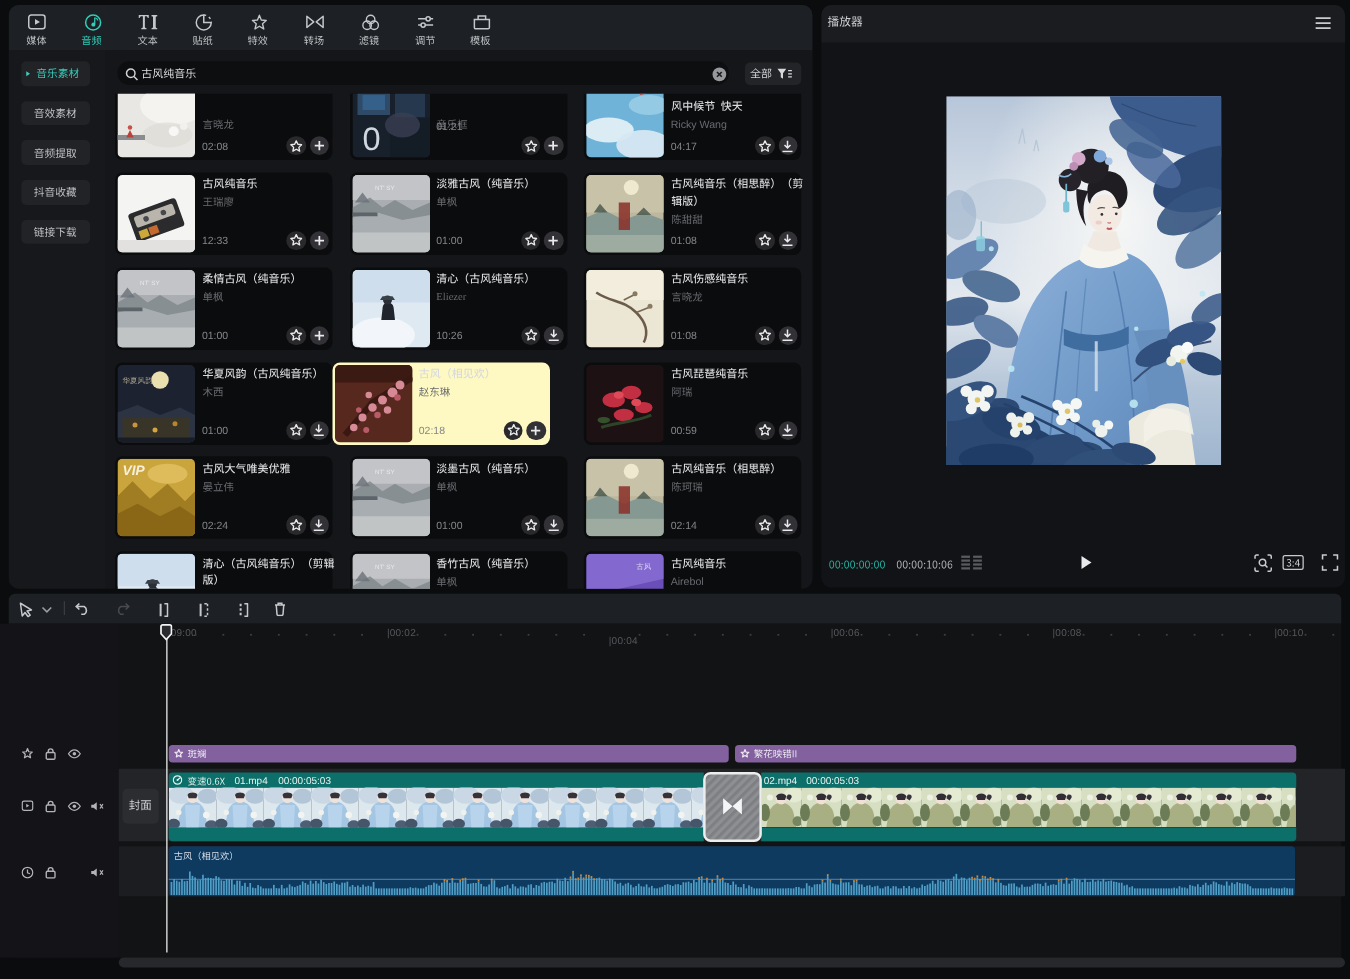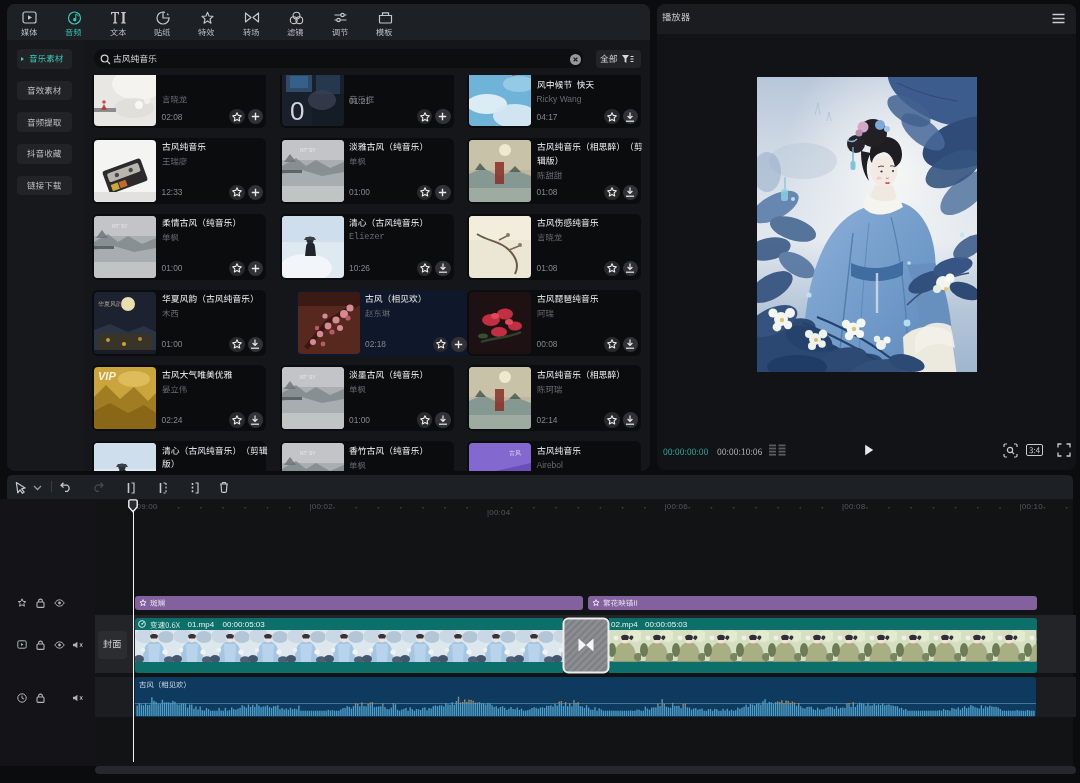--- a/index.html
+++ b/index.html
@@ -486,21 +486,21 @@
             <path transform="translate(8.8,9.0) scale(0.00880,-0.00880)" d="M295 562V79C295 -32 329 -65 447 -65C471 -65 607 -65 634 -65C751 -65 778 -8 790 182C764 189 723 206 701 223C693 57 685 24 627 24C596 24 482 24 456 24C403 24 393 32 393 79V562ZM126 494C112 368 81 214 41 110L136 71C174 181 203 353 218 476ZM751 488C805 370 859 211 877 108L972 147C950 250 896 403 839 523ZM336 755C431 689 551 592 606 529L675 602C616 665 493 757 401 818Z"></path>
             <path transform="translate(17.6,9.0) scale(0.00880,-0.00880)" d="M681 380C681 177 765 17 879 -98L955 -62C846 52 771 196 771 380C771 564 846 708 955 822L879 858C765 743 681 583 681 380Z"></path>
             <path transform="translate(26.4,9.0) scale(0.00880,-0.00880)" d="M155 375V-84H253V-34H745V-80H848V375H552V575H953V668H552V844H449V668H50V575H449V375ZM253 56V285H745V56Z"></path>
             <path transform="translate(35.2,9.0) scale(0.00880,-0.00880)" d="M153 802V512C153 353 144 130 35 -23C56 -34 97 -68 114 -87C232 78 251 340 251 512V711H744C745 189 747 -74 889 -74C949 -74 968 -26 977 106C959 121 934 153 918 176C916 95 909 26 896 26C834 26 835 316 839 802ZM599 646C576 572 544 498 506 427C457 491 406 553 359 609L281 568C338 499 399 420 456 342C393 243 319 158 240 103C262 86 293 53 310 30C384 88 453 169 513 262C568 183 615 107 645 48L731 99C693 169 633 258 564 350C611 435 651 528 682 623Z"></path>
             <path transform="translate(44.0,9.0) scale(0.00880,-0.00880)" d="M43 62 60 -29C157 -4 284 27 406 59L398 138C267 109 131 79 43 62ZM64 419C80 426 104 432 217 447C176 388 139 342 122 324C89 288 67 264 43 259C53 236 67 194 71 177C95 190 133 200 396 253C394 271 394 307 397 331L200 296C275 382 347 485 408 588L332 635C313 598 292 562 270 527L153 516C212 601 269 706 310 807L224 847C185 728 115 599 92 567C70 533 53 511 34 505C45 482 60 437 64 419ZM434 546V192H631V69C631 -18 642 -39 665 -56C687 -71 720 -77 747 -77C766 -77 815 -77 834 -77C860 -77 888 -75 908 -67C930 -60 945 -47 953 -25C963 -5 969 42 970 83C940 91 907 108 886 126C885 84 882 51 879 36C876 22 868 16 860 14C852 11 839 10 826 10C809 10 781 10 768 10C755 10 746 12 737 16C728 21 725 38 725 64V192H833V136H923V546H833V279H725V628H960V716H725V843H631V716H415V628H631V279H524V546Z"></path>
             <path transform="translate(52.8,9.0) scale(0.00880,-0.00880)" d="M425 837C439 814 452 785 461 758H109V673H670C657 629 632 567 610 525H379L392 528C384 568 360 628 332 671L240 652C261 615 281 564 290 525H53V440H948V525H713C733 563 756 609 776 652L680 673H900V758H567C558 789 541 825 522 853ZM279 123H728V30H279ZM279 197V285H728V197ZM185 364V-85H279V-49H728V-84H826V364Z"></path>
             <path transform="translate(61.6,9.0) scale(0.00880,-0.00880)" d="M228 280C180 193 104 99 34 38C56 24 95 -6 113 -22C180 47 264 154 319 249ZM686 243C755 162 838 49 875 -20L964 23C924 92 837 200 769 279ZM128 340C138 349 186 354 250 354H472V35C472 18 466 14 448 14C430 13 371 13 310 15C324 -12 339 -54 344 -81C429 -82 484 -79 521 -64C558 -49 569 -22 569 34V354H925L926 449H569V639H472V449H216C233 520 249 606 257 689C472 694 716 712 882 751L831 835C670 797 395 778 163 773C163 656 138 526 130 492C121 456 111 433 96 428C107 404 123 360 128 340Z"></path>
             <path transform="translate(70.4,9.0) scale(0.00880,-0.00880)" d="M319 380C319 583 235 743 121 858L45 822C154 708 229 564 229 380C229 196 154 52 45 -62L121 -98C235 17 319 177 319 380Z"></path>
           </svg>
         </div>
-<div class="abs" style="left:69.5px;top:18.799999999999997px;font-size:8.5px;color:#696b6f;font-family:Liberation Mono, monospace">Eliezer</div>
+<div class="abs" style="left:69.5px;top:18.799999999999997px;font-size:8.5px;color:#696b6f;font-family:Liberation Serif, serif">Eliezer</div>
 <div class="abs" style="left:69.5px;top:49.8px;font-size:8.4px;color:#84868a">10:26</div>
 <div class="abs" style="left:137.3px;top:47px;width:15.6px;height:15.6px;border-radius:50%;background:#29292c;display:flex;align-items:center;justify-content:center">
           <svg width="10" height="10" viewBox="0 0 10 10">
             <path d="M5 .7 6.3 3.4 9.3 3.8 7.1 5.9 7.7 8.9 5 7.4 2.3 8.9 2.9 5.9 .7 3.8 3.7 3.4Z" fill="none" stroke="#e9eaec" stroke-width="1.1" stroke-linejoin="round"></path>
           </svg>
         </div>
 <div class="abs" style="left:155.7px;top:47px;width:15.6px;height:15.6px;border-radius:50%;background:#323236;display:flex;align-items:center;justify-content:center">
           <svg width="10" height="10" viewBox="0 0 10 10">
             <path d="M5 .6v5.6M2.6 4 5 6.4 7.4 4" fill="none" stroke="#e9eaec" stroke-width="1.2"></path>
             <path d="M1 9.2h8" stroke="#e9eaec" stroke-width="1.2"></path>
@@ -586,21 +586,21 @@
             <path d="M5 .7 6.3 3.4 9.3 3.8 7.1 5.9 7.7 8.9 5 7.4 2.3 8.9 2.9 5.9 .7 3.8 3.7 3.4Z" fill="none" stroke="#e9eaec" stroke-width="1.1" stroke-linejoin="round"></path>
           </svg>
         </div>
 <div class="abs" style="left:155.7px;top:47px;width:15.6px;height:15.6px;border-radius:50%;background:#323236;display:flex;align-items:center;justify-content:center">
           <svg width="10" height="10" viewBox="0 0 10 10">
             <path d="M5 .6v5.6M2.6 4 5 6.4 7.4 4" fill="none" stroke="#e9eaec" stroke-width="1.2"></path>
             <path d="M1 9.2h8" stroke="#e9eaec" stroke-width="1.2"></path>
           </svg>
         </div>
 </div>
-<div class="abs" style="left:212px;top:215.0px;width:174px;height:66px;background:#0f172a;border-radius:6px">
+<div class="abs" style="left:182px;top:215.0px;width:174px;height:66px;background:#fef9c3;border-radius:6px">
 <svg class="abs" style="left:2px;top:2px;border-radius:4px" width="62" height="62" viewBox="0 0 62 62">
           <rect width="62" height="62" fill="#57281e"></rect>
           <rect width="62" height="14" fill="#3c1a14"></rect>
           <path d="M62 10 30 30 8 56" stroke="#3a1812" stroke-width="5" fill="none"></path>
           <g fill="#d58a96">
             <circle cx="46" cy="22" r="4"></circle>
             <circle cx="38" cy="28" r="3.6"></circle>
             <circle cx="30" cy="34" r="3.4"></circle>
             <circle cx="22" cy="42" r="3.2"></circle>
             <circle cx="15" cy="50" r="3"></circle>
@@ -671,21 +671,21 @@
             <path transform="translate(44.0,9.0) scale(0.00880,-0.00880)" d="M425 837C439 814 452 785 461 758H109V673H670C657 629 632 567 610 525H379L392 528C384 568 360 628 332 671L240 652C261 615 281 564 290 525H53V440H948V525H713C733 563 756 609 776 652L680 673H900V758H567C558 789 541 825 522 853ZM279 123H728V30H279ZM279 197V285H728V197ZM185 364V-85H279V-49H728V-84H826V364Z"></path>
             <path transform="translate(52.8,9.0) scale(0.00880,-0.00880)" d="M228 280C180 193 104 99 34 38C56 24 95 -6 113 -22C180 47 264 154 319 249ZM686 243C755 162 838 49 875 -20L964 23C924 92 837 200 769 279ZM128 340C138 349 186 354 250 354H472V35C472 18 466 14 448 14C430 13 371 13 310 15C324 -12 339 -54 344 -81C429 -82 484 -79 521 -64C558 -49 569 -22 569 34V354H925L926 449H569V639H472V449H216C233 520 249 606 257 689C472 694 716 712 882 751L831 835C670 797 395 778 163 773C163 656 138 526 130 492C121 456 111 433 96 428C107 404 123 360 128 340Z"></path>
           </svg>
         </div>
 <div class="abs" style="left:69.5px;top:18.799999999999997px">
           <svg style="display:block" width="17" height="11" viewBox="0 0 17 11" fill="#696b6f">
             <path transform="translate(0.0,8.6) scale(0.00840,-0.00840)" d="M381 772V701H805V14C805 -6 798 -12 776 -12C755 -14 681 -14 602 -11C612 -31 623 -61 627 -79C730 -80 791 -80 827 -68C862 -58 877 -37 877 14V701H963V772ZM415 560V121H480V197H698V560ZM480 494H631V262H480ZM81 797V-80H148V729H281C259 662 230 574 201 503C273 423 291 354 291 299C291 269 286 240 270 229C262 224 251 221 239 220C223 219 203 220 181 222C192 202 199 173 199 155C222 154 247 154 267 157C287 159 305 165 319 175C347 196 358 238 358 292C358 355 342 427 269 511C303 591 339 689 368 771L320 800L308 797Z"></path>
             <path transform="translate(8.4,8.6) scale(0.00840,-0.00840)" d="M42 100 58 27C140 52 243 83 343 114L332 183L223 150V413H308V483H223V702H329V772H46V702H155V483H55V413H155V130C113 118 74 108 42 100ZM619 840V631H468V799H400V564H921V799H849V631H689V840ZM390 322V-80H459V257H550V-74H612V257H707V-74H770V257H866V-3C866 -11 864 -14 855 -14C846 -15 822 -15 792 -14C803 -32 815 -62 818 -81C860 -81 889 -80 909 -68C930 -56 935 -36 935 -4V322H656L688 418H956V486H354V418H611C605 387 596 352 587 322Z"></path>
           </svg>
         </div>
-<div class="abs" style="left:69.5px;top:49.8px;font-size:8.4px;color:#84868a">00:08</div>
+<div class="abs" style="left:69.5px;top:49.8px;font-size:8.4px;color:#84868a">00:59</div>
 <div class="abs" style="left:137.3px;top:47px;width:15.6px;height:15.6px;border-radius:50%;background:#29292c;display:flex;align-items:center;justify-content:center">
           <svg width="10" height="10" viewBox="0 0 10 10">
             <path d="M5 .7 6.3 3.4 9.3 3.8 7.1 5.9 7.7 8.9 5 7.4 2.3 8.9 2.9 5.9 .7 3.8 3.7 3.4Z" fill="none" stroke="#e9eaec" stroke-width="1.1" stroke-linejoin="round"></path>
           </svg>
         </div>
 <div class="abs" style="left:155.7px;top:47px;width:15.6px;height:15.6px;border-radius:50%;background:#323236;display:flex;align-items:center;justify-content:center">
           <svg width="10" height="10" viewBox="0 0 10 10">
             <path d="M5 .6v5.6M2.6 4 5 6.4 7.4 4" fill="none" stroke="#e9eaec" stroke-width="1.2"></path>
             <path d="M1 9.2h8" stroke="#e9eaec" stroke-width="1.2"></path>
           </svg>

